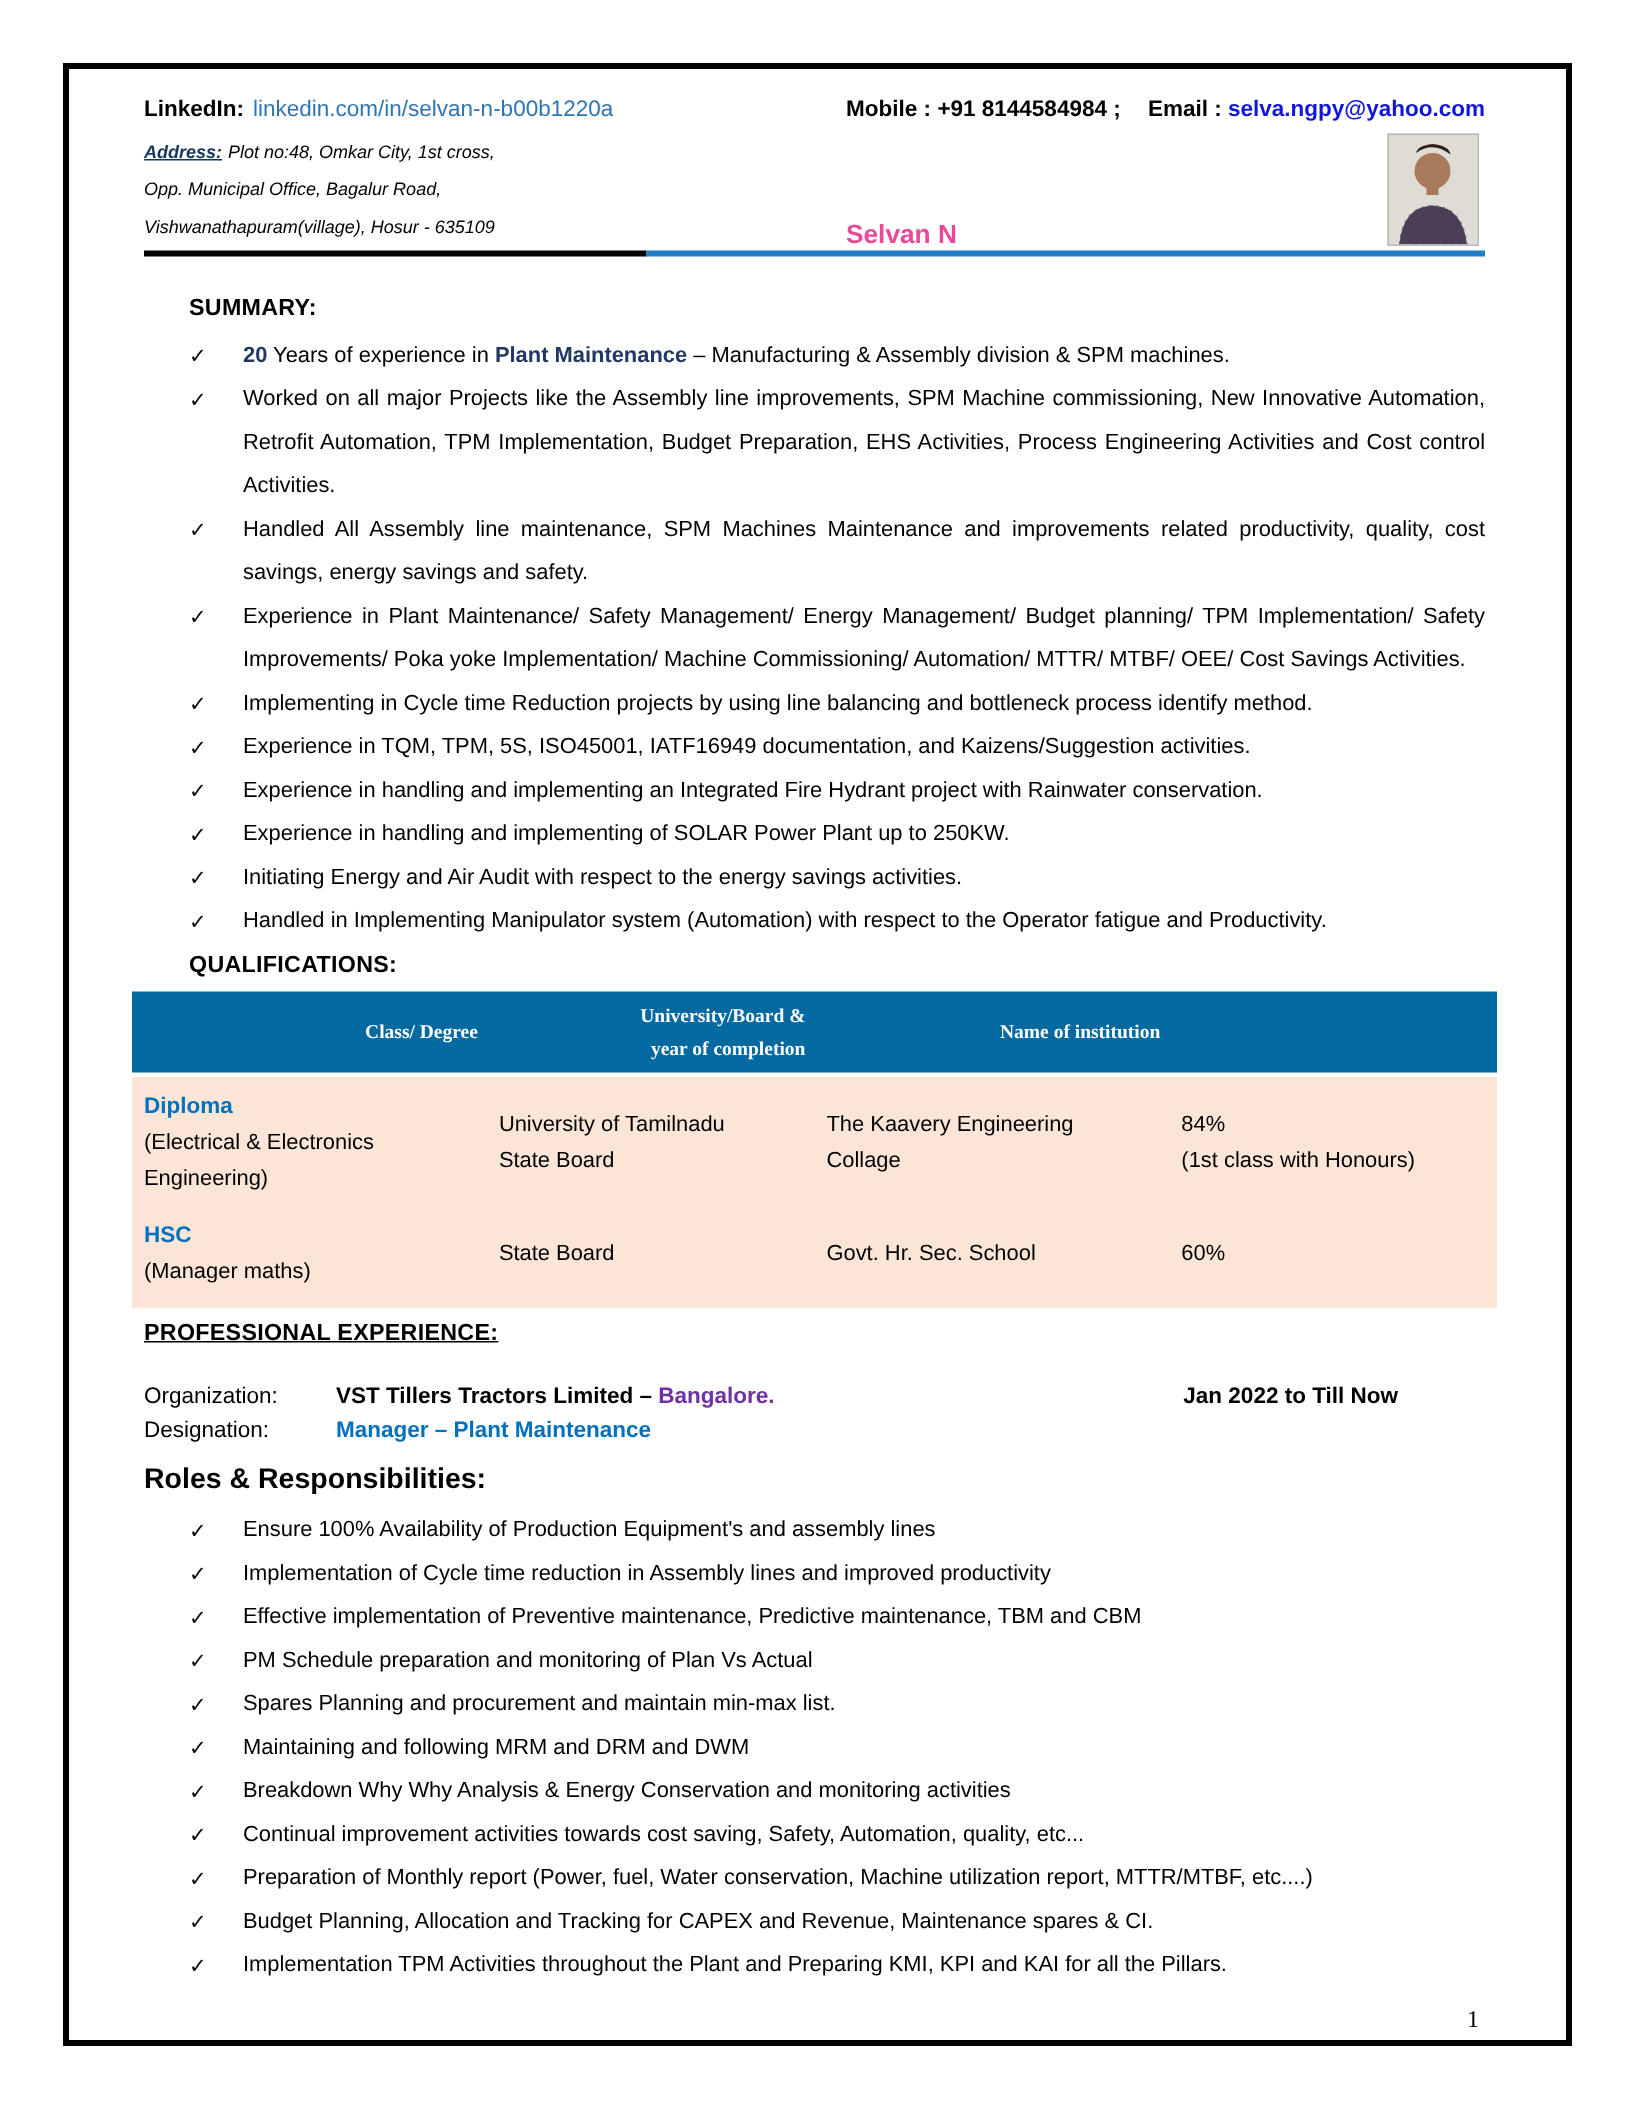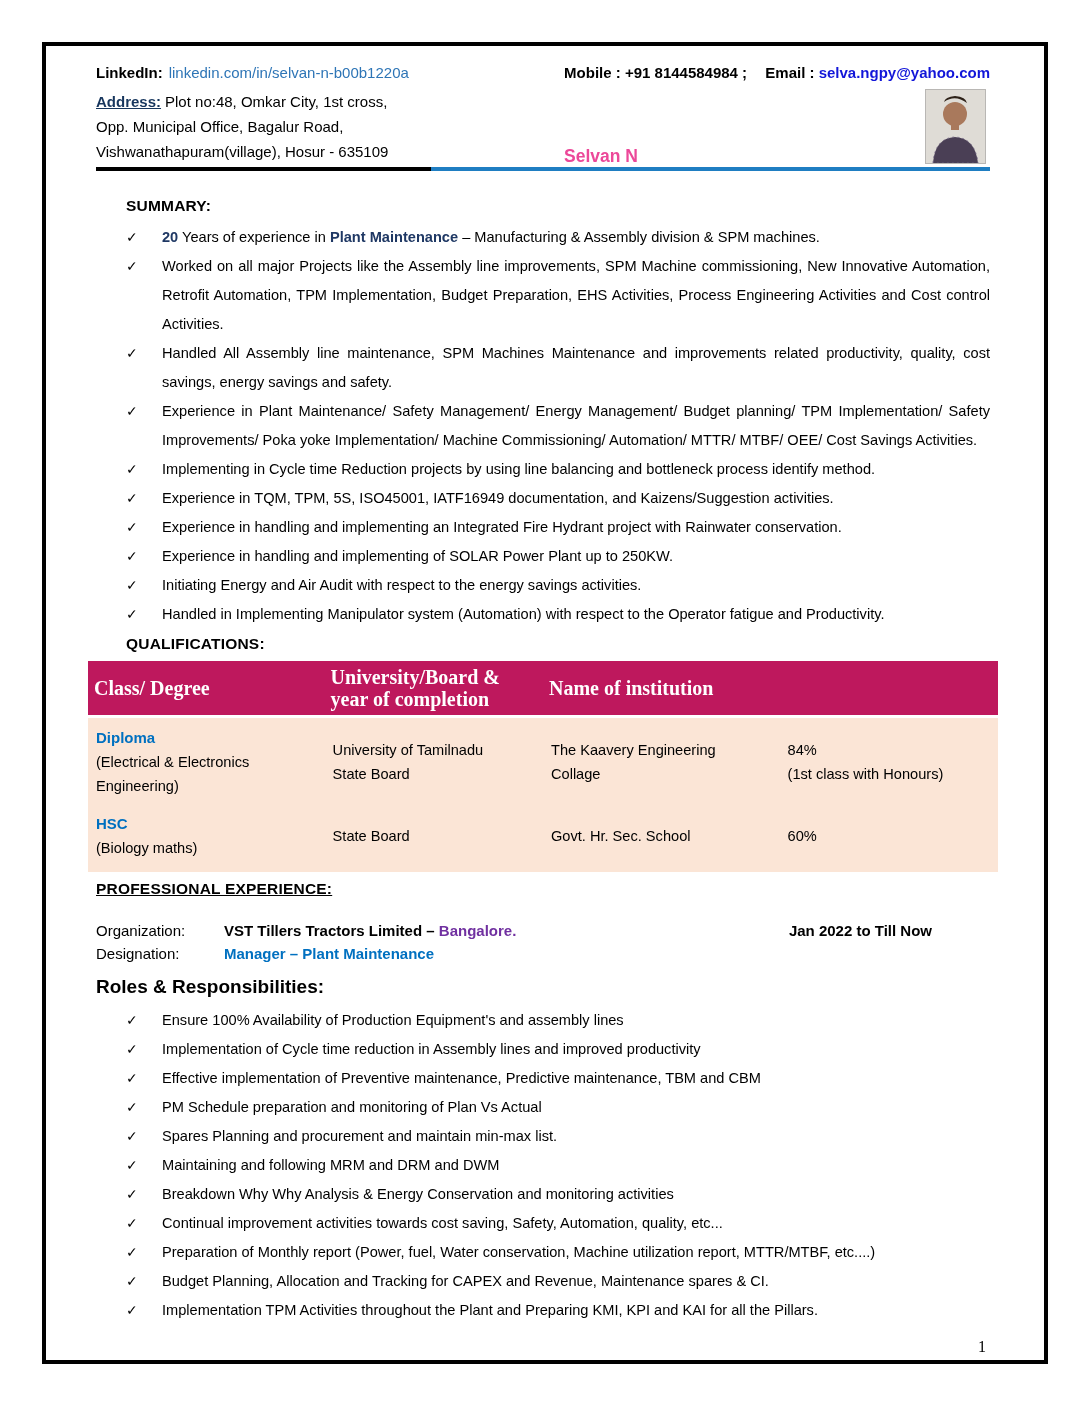--- a/index.html
+++ b/index.html
@@ -8,39 +8,39 @@
   .inner { position:relative; height:100%; padding:18px 54px 0 50px; }
 
   
   .hdr-top { display:flex; justify-content:space-between; align-items:baseline; font-size:15px; }
   .lbl-b { font-weight:bold; }
   .lnk { color:#2E75B6; margin-left:6px; }
   .contact { font-weight:bold; }
   .contact .gap { display:inline-block; width:14px; }
   .email { color:#1216D9; }
   .hdr-mid { position:relative; margin-top:8px; height:74px; }
-  .addr { font-size:15px; line-height:25px; width:430px; }
+  .addr { font-size:12px; line-height:25px; width:430px;font-style:italic; }
   .addr-label { color:#17365D; font-weight:bold; text-decoration:underline; margin-right:4px; }
   .name { position:absolute; left:468px; bottom:-4px; color:#ec4899; font-weight:bold; font-size:17.5px; }
   .photo { position:absolute; right:4px; top:0px; width:61px; height:75px; background:#e8e6e2; border:1px solid #b9b7b4; overflow:hidden; }
   .hdr-rule { display:flex; margin-top:4px; }
   .rule-black { width:335px; height:4px; background:#000; }
   .rule-blue { flex:1; height:4px; background:#1F7EC2; }
 
   
   .sec-heading { font-weight:bold; font-size:15.5px; margin:26px 0 8px 30px; letter-spacing:.2px; }
   .bullet { display:flex; padding-left:30px; }
   .chk { width:36px; flex:none; line-height:29px; font-size:14px; }
   .btxt { flex:1; text-align:justify; line-height:29px; font-size:14.6px; }
   .hl { color:#1F3864; font-weight:bold; }
 
   
   .qwrap { margin:6px -8px 0 -8px; }
-  .qhead { display:flex; background:#be185d; color:#fff; font-family:"Liberation Serif", serif;
-           font-weight:bold; font-size:20px; min-height:54px; text-align:left; }
+  .qhead { display:flex; background:#0369a1; color:#fff; font-family:"Liberation Serif", serif;
+           font-weight:bold; font-size:13px; min-height:54px; text-align:right; }
   .qhead .qc { display:flex; flex-direction:column; justify-content:center; line-height:22px; padding:4px 6px; }
   .qbody { background:#FBE5D6; margin-top:3px; padding:6px 0 10px; }
   .qrow { display:flex; text-align:left; }
   .qrow + .qrow { margin-top:10px; }
   .qc { padding:2px 8px; }
   .c1 { width:26%; } .c2 { width:24%; } .c3 { width:26%; } .c4 { width:24%; }
   .qcell { display:flex; flex-direction:column; justify-content:center; line-height:24px; font-size:14.6px; }
   .q-degree { color:#0070C0; font-weight:bold; font-size:15px; }
 
   
@@ -174,21 +174,21 @@
             <div>Collage</div>
           </div>
           <div class="qc c4 qcell">
             <div>84%</div>
             <div>(1st class with Honours)</div>
           </div>
         </div>
         <div class="qrow">
           <div class="qc c1 qcell">
             <div class="q-degree">HSC</div>
-            <div>(Biology maths)</div>
+            <div>(Manager maths)</div>
           </div>
           <div class="qc c2 qcell">
             <div>State Board</div>
           </div>
           <div class="qc c3 qcell">
             <div>Govt. Hr. Sec. School</div>
           </div>
           <div class="qc c4 qcell">
             <div>60%</div>
           </div>

